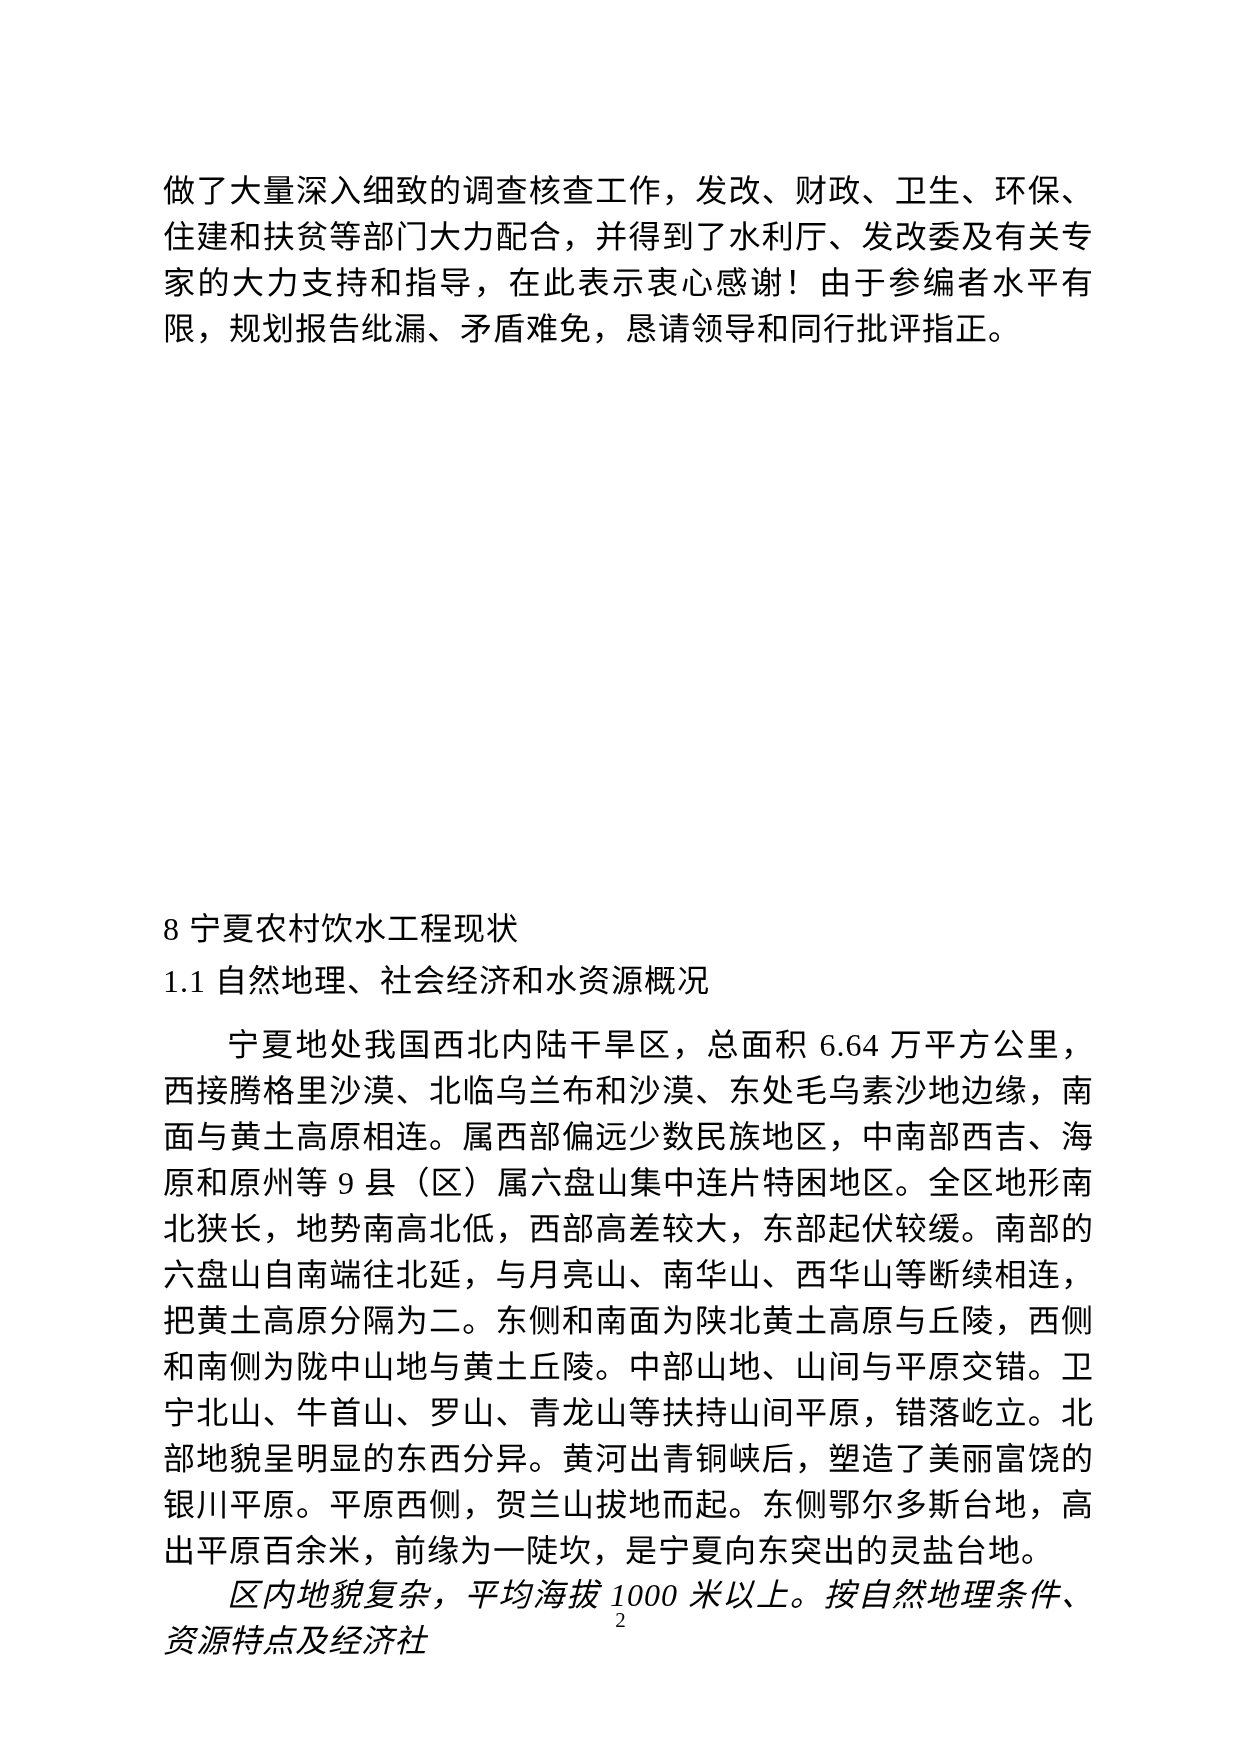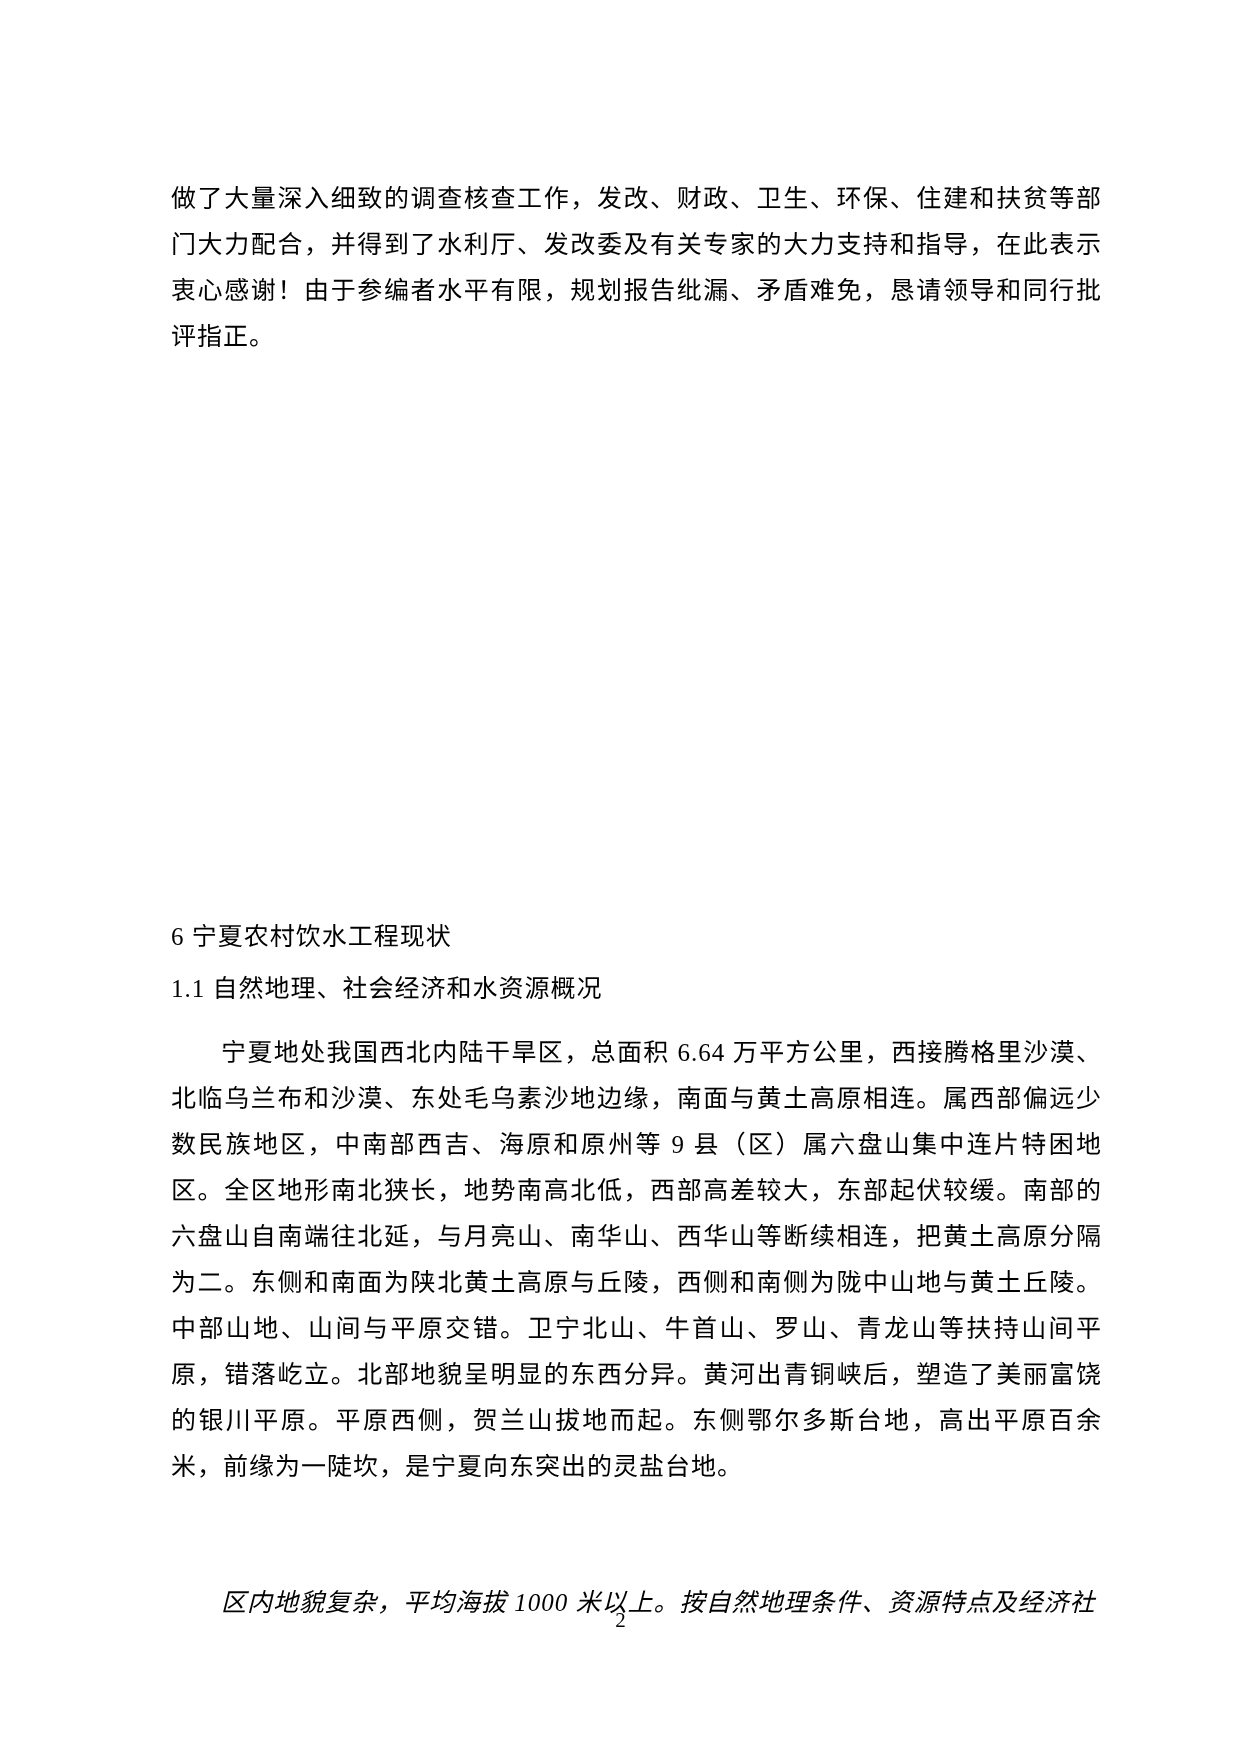--- a/index.html
+++ b/index.html
@@ -15,22 +15,22 @@
     margin: 0 auto;
     background: #ffffff;
     color: #000000;
     font-family: "Liberation Serif", "DejaVu Serif", serif;
     overflow: hidden;
   }
   .text-block {
     position: absolute;
     left: 155px;
     width: 931px;
-    margin: 16px;
-    font-size: 25px;
+    margin: 8px;
+    font-size: 32px;
     line-height: 46px;
     letter-spacing: 1px;
     text-align: justify;
     text-align-last: left;
     font-weight: normal;
     white-space: normal;
   }
   .indent-2em {
     text-indent: 2em;
   }
@@ -48,21 +48,21 @@
     color: #000000;
   }
 </style>
 </head>
 <body>
 
 <div class="page">
 
   <p class="text-block" style="top: 160px;">做了大量深入细致的调查核查工作，发改、财政、卫生、环保、住建和扶贫等部门大力配合，并得到了水利厅、发改委及有关专家的大力支持和指导，在此表示衷心感谢！由于参编者水平有限，规划报告纰漏、矛盾难免，恳请领导和同行批评指正。</p>
 
-  <h1 class="text-block heading" style="top: 898px;">6 宁夏农村饮水工程现状</h1>
+  <h1 class="text-block heading" style="top: 898px;">8 宁夏农村饮水工程现状</h1>
 
   <h2 class="text-block heading" style="top: 950px; text-align: center;">1.1 自然地理、社会经济和水资源概况</h2>
 
 
   <p class="text-block indent-2em" style="top: 1014px;">宁夏地处我国西北内陆干旱区，总面积 6.64 万平方公里，西接腾格里沙漠、北临乌兰布和沙漠、东处毛乌素沙地边缘，南面与黄土高原相连。属西部偏远少数民族地区，中南部西吉、海原和原州等 9 县（区）属六盘山集中连片特困地区。全区地形南北狭长，地势南高北低，西部高差较大，东部起伏较缓。南部的六盘山自南端往北延，与月亮山、南华山、西华山等断续相连，把黄土高原分隔为二。东侧和南面为陕北黄土高原与丘陵，西侧和南侧为陇中山地与黄土丘陵。中部山地、山间与平原交错。卫宁北山、牛首山、罗山、青龙山等扶持山间平原，错落屹立。北部地貌呈明显的东西分异。黄河出青铜峡后，塑造了美丽富饶的银川平原。平原西侧，贺兰山拔地而起。东侧鄂尔多斯台地，高出平原百余米，前缘为一陡坎，是宁夏向东突出的灵盐台地。</p>
 
   <p class="text-block indent-2em" style="top: 1564px; font-style: italic;">区内地貌复杂，平均海拔 1000 米以上。按自然地理条件、资源特点及经济社</p>
 
   <div class="page-footer">2</div>
 

